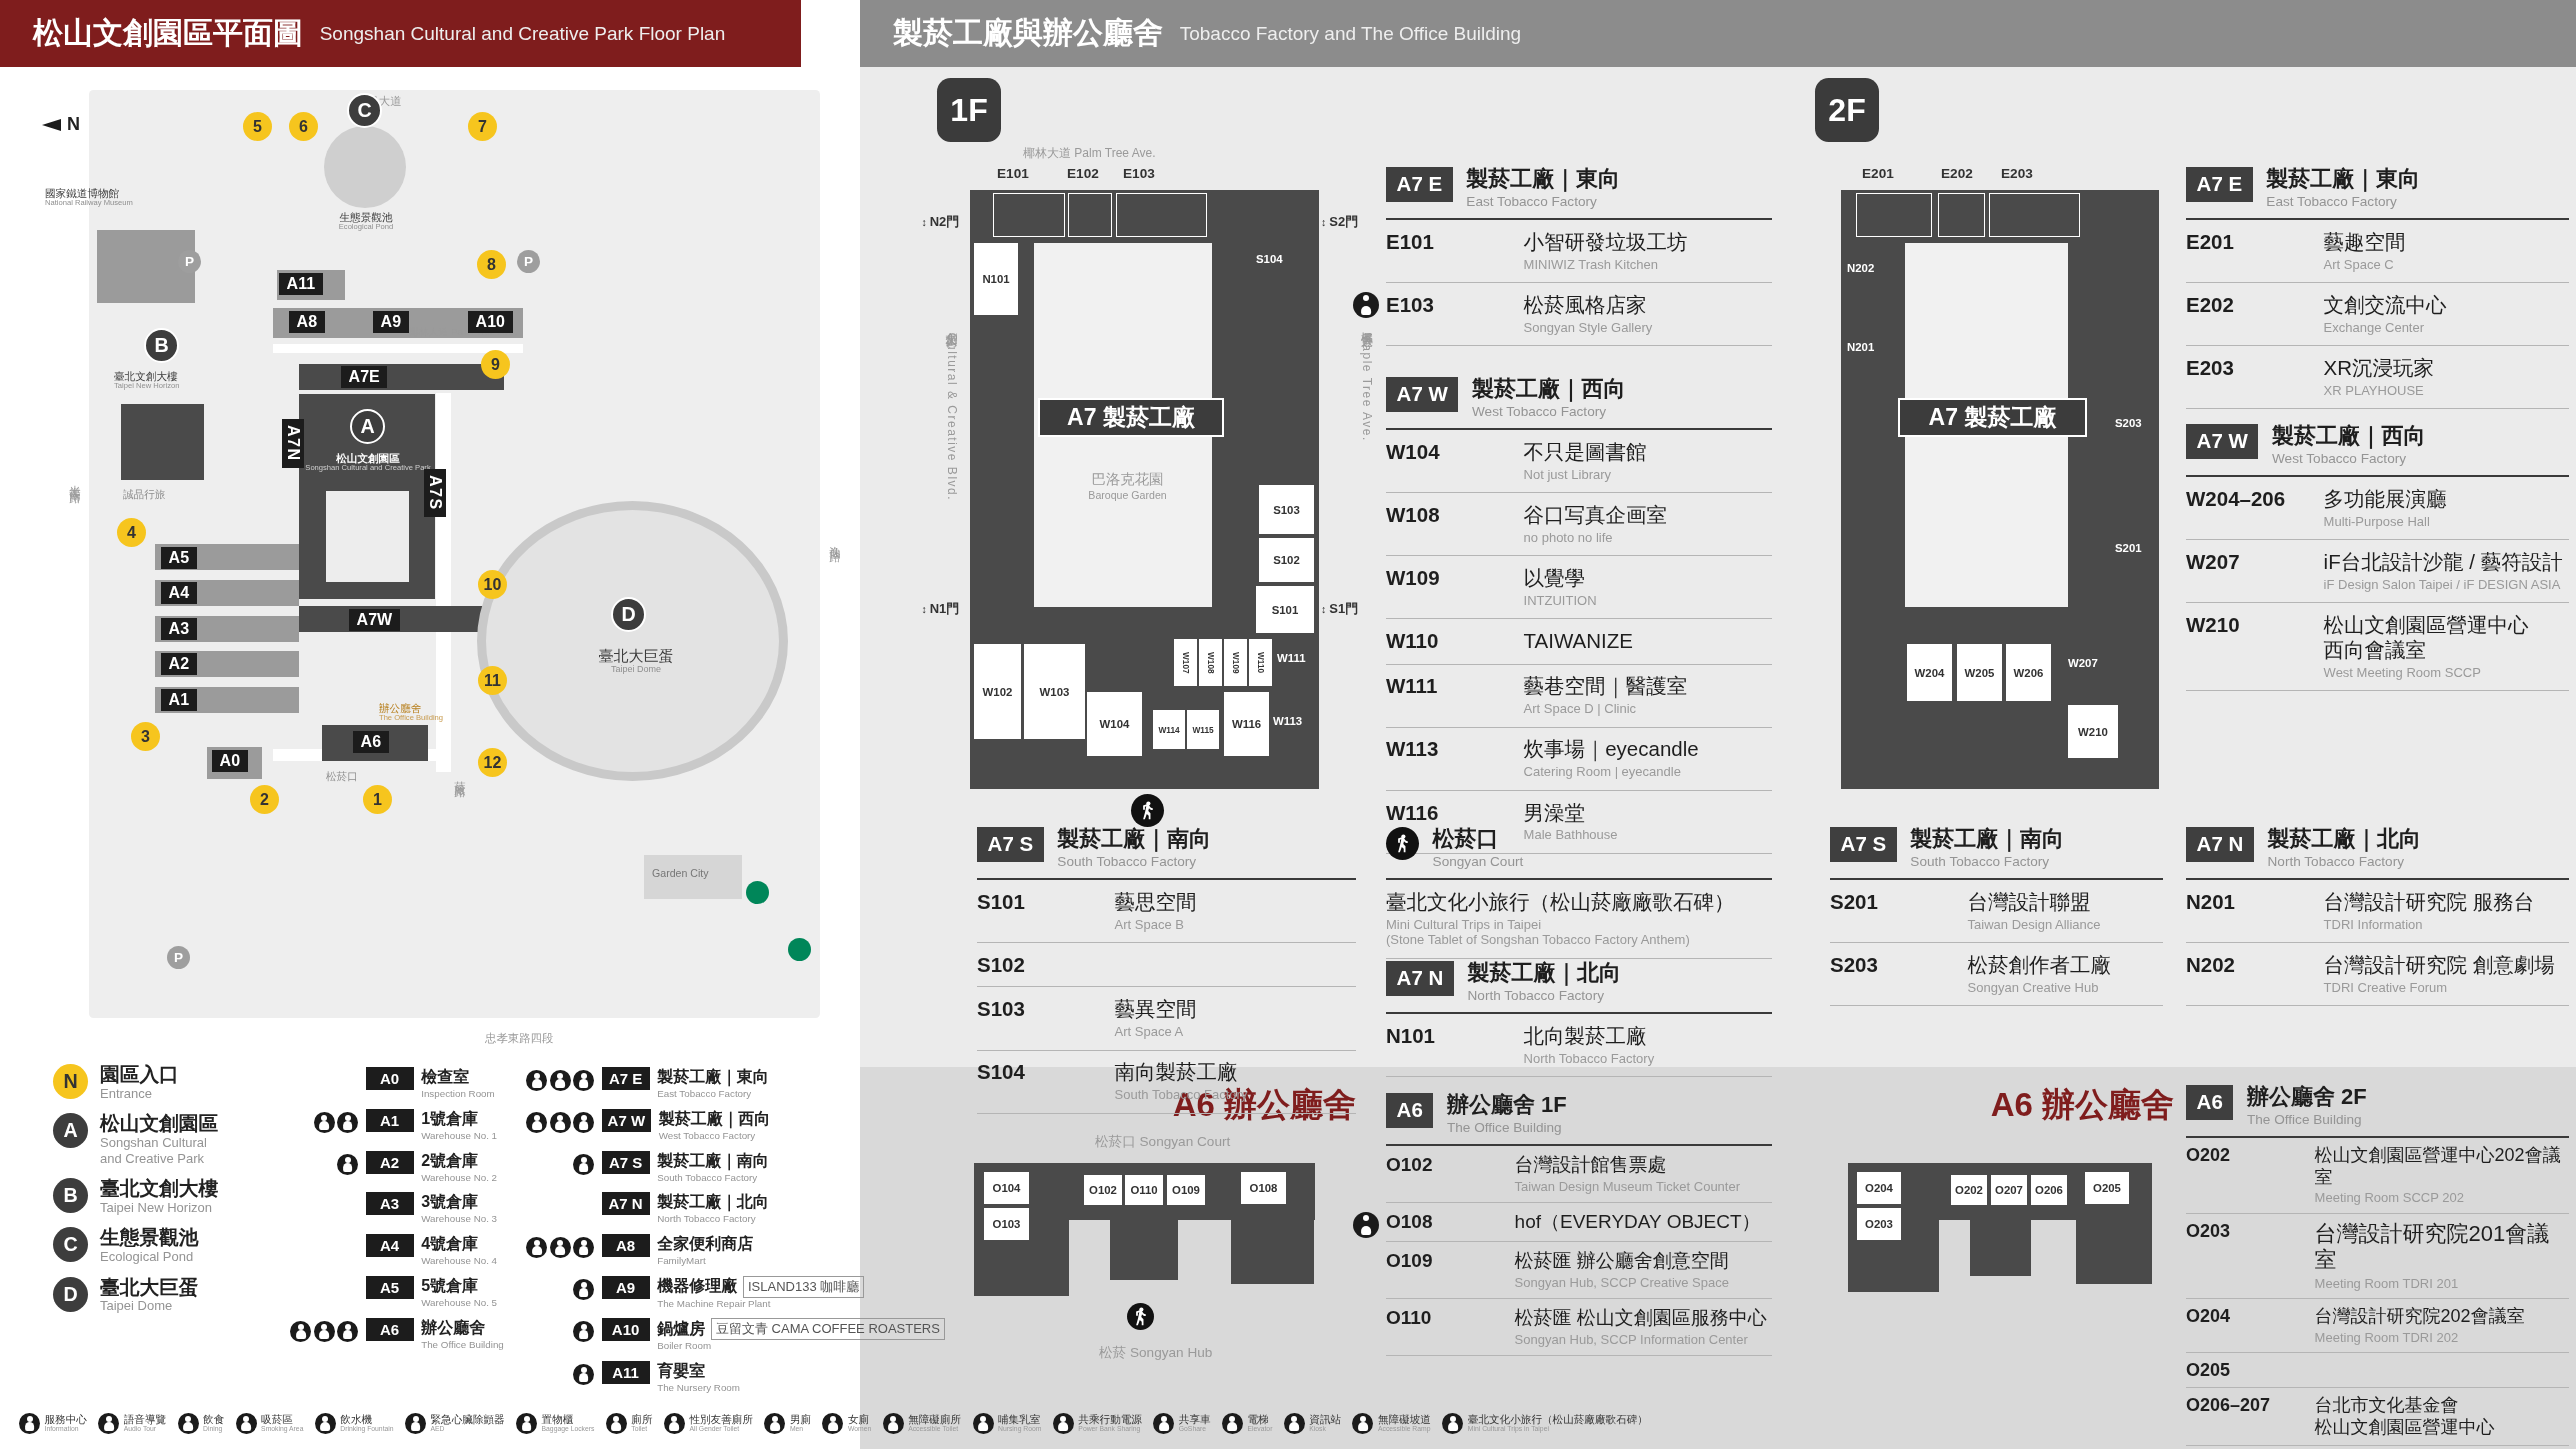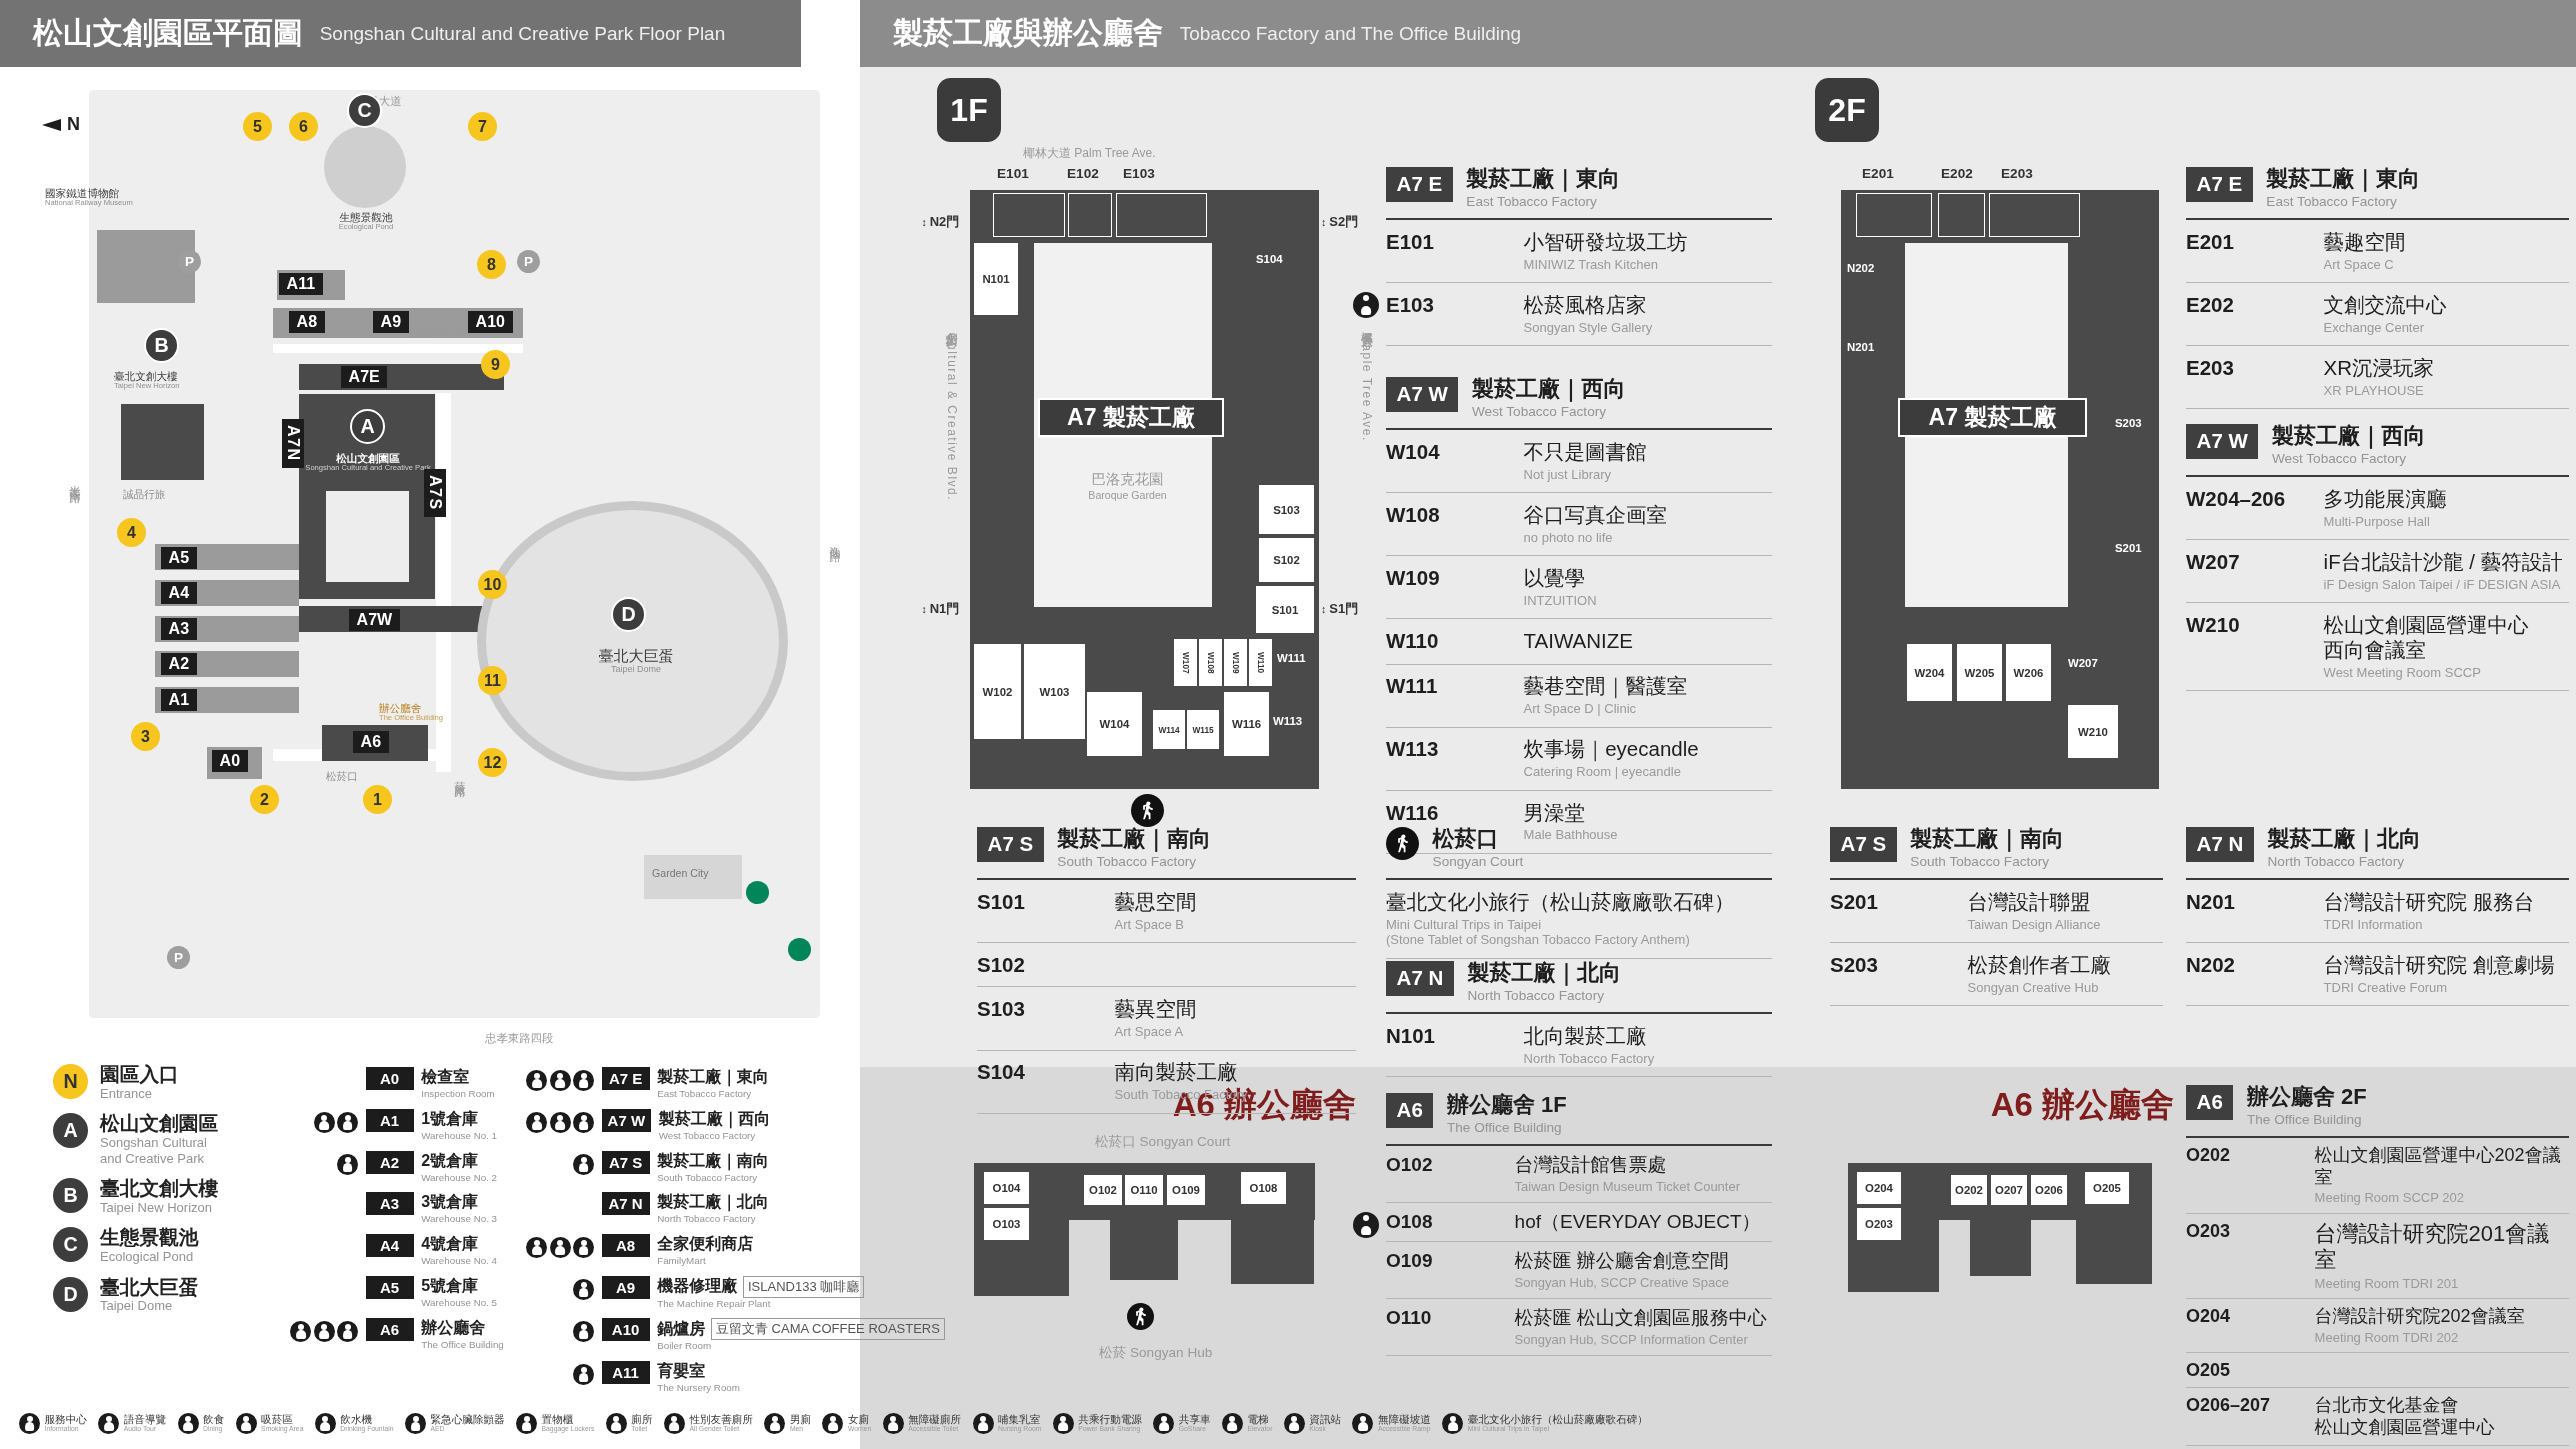--- a/index.html
+++ b/index.html
@@ -4,21 +4,21 @@
 <style>
   *{margin:0;padding:0;box-sizing:border-box}
   html,body{background:#fff}
   body{width:2576px;height:1449px;position:relative;font-family:"Liberation Sans","DejaVu Sans",sans-serif;overflow:hidden;color:#222}
   .abs{position:absolute}
   
   .panel-left{position:absolute;left:0;top:0;width:860px;height:1449px;background:#fff}
   .panel-right{position:absolute;left:860px;top:0;width:1716px;height:1449px;background:#ebebeb}
   .band-a6{position:absolute;left:860px;top:1067px;width:1716px;height:383px;background:#d9d9d9}
   .hdr{position:absolute;top:0;height:67px;display:flex;align-items:center;gap:16.7px;padding:0 33px;color:#fff}
-  .hdr-left{left:0;width:801px;background:#737373}
+  .hdr-left{left:0;width:801px;background:#7f1d1d}
   .hdr-right{left:860px;width:1716px;background:#8c8c8c}
   .hdr .zh{font-size:30px;font-weight:bold;white-space:nowrap}
   .hdr .en{font-size:19px;color:#eee;white-space:nowrap}
   
   .map{position:absolute;left:0;top:67px;width:860px;height:1000px}
   .park{position:absolute;left:89px;top:23px;width:731px;height:928px;background:#eeeeee;border-radius:4.5px}
   .bld{position:absolute;background:#9b9b9b}
   .bld.dark{background:#4a4a4a}
   .bld.light{background:#d6d6d6}
   .road{position:absolute;background:#ffffff}

